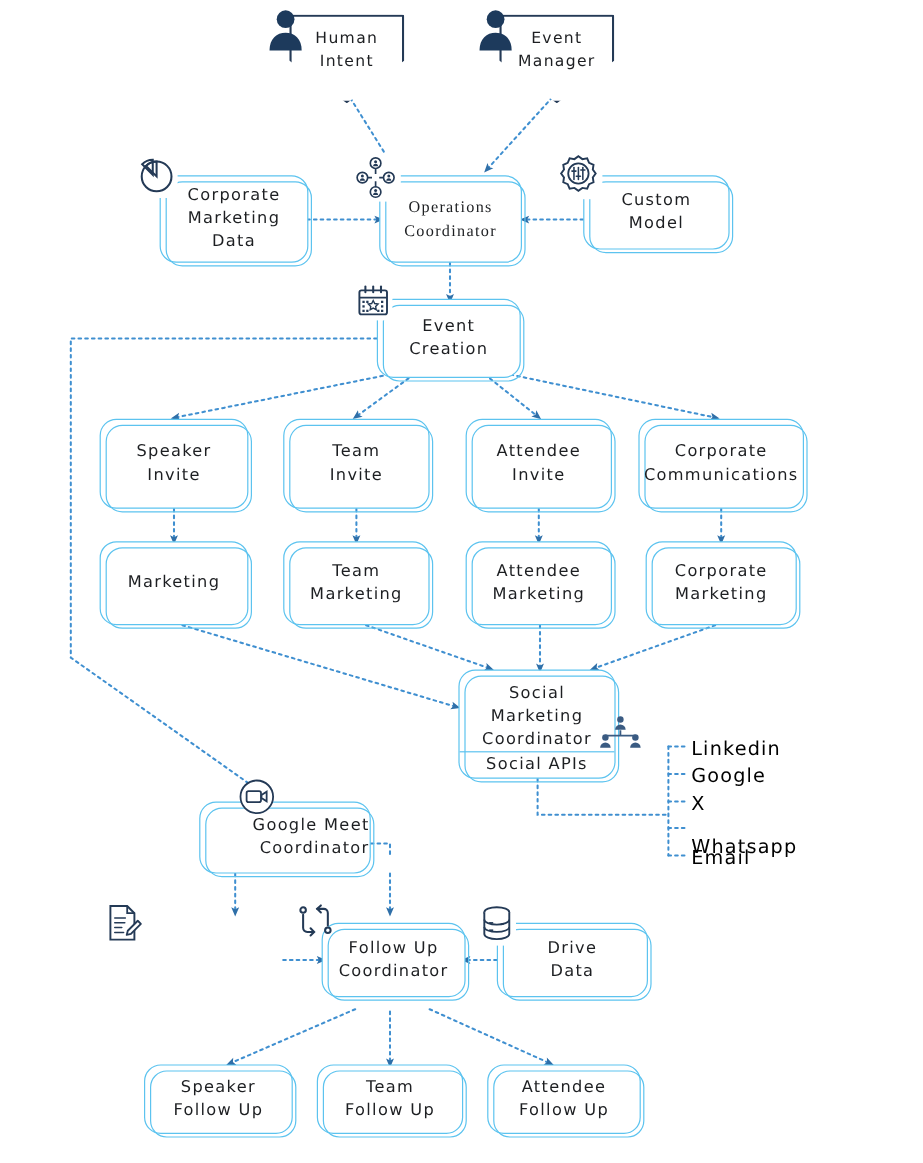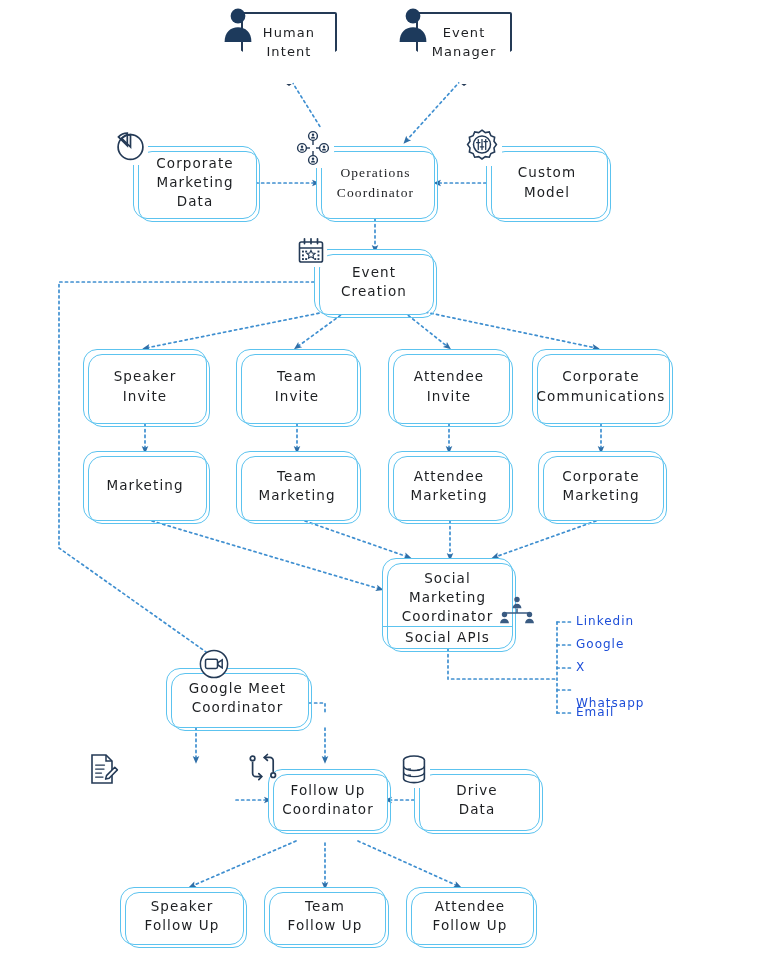--- a/index.html
+++ b/index.html
@@ -109,22 +109,22 @@
   .icn{
     position:absolute;
     z-index:6;
     line-height:0;
     background:#ffffff;
   }
 
   
   .leaf{
     position:absolute;
-    color:#1d4ed8;
-    font-size:12px;
+    color:#000000;
+    font-size:16px;
     letter-spacing:1.0px;
     white-space:nowrap;
     z-index:4;
   }
 </style>
 </head>
 <body>
 
 <div id="canvas">
 
@@ -251,21 +251,21 @@
         <circle cx="19" cy="30.7" r="1.25"></circle>
           <path d="M16.9,34.6a2.1,2.1 0 0 1 4.2,0z"></path>
         <circle cx="8" cy="18.7" r="1.25"></circle>
           <path d="M5.9,22.6a2.1,2.1 0 0 1 4.2,0z"></path>
         <circle cx="30" cy="18.7" r="1.25"></circle>
           <path d="M27.9,22.6a2.1,2.1 0 0 1 4.2,0z"></path>
       </g>
     </svg>
   </div>
 
-  <div class="node" style="left:486px;top:146px;width:122px;height:73px;">
+  <div class="node" style="left:486px;top:146px;width:122px;height:62px;">
     <span class="ln">Custom</span>
     <span class="ln">Model</span>
   </div>
   <div class="icn" style="left:462px;top:126px;">
     <svg width="40" height="40" viewBox="0 0 40 40">
       <path d="M20,4.2 L23.3,6.6 L27.3,6.0 L28.9,9.7 L32.6,11.3 L32.0,15.3 L34.4,18.6 L32.0,21.9 L32.6,25.9 L28.9,27.5 L27.3,31.2 L23.3,30.6 L20,33.0 L16.7,30.6 L12.7,31.2 L11.1,27.5 L7.4,25.9 L8.0,21.9 L5.6,18.6 L8.0,15.3 L7.4,11.3 L11.1,9.7 L12.7,6.0 L16.7,6.6 Z" fill="none" stroke="#243a56" stroke-width="1.6"></path>
       <circle cx="20" cy="18.6" r="8.5" fill="none" stroke="#243a56" stroke-width="1.5"></circle>
       <g stroke="#243a56" stroke-width="1.3" stroke-linecap="round">
         <line x1="16.3" y1="13.6" x2="16.3" y2="23.6"></line>
         <line x1="20" y1="13.6" x2="20" y2="23.6"></line>
@@ -363,21 +363,21 @@
       </g>
     </svg>
   </div>
 
   <div class="leaf" style="left:576px;top:614px;">Linkedin</div>
   <div class="leaf" style="left:576px;top:637px;">Google</div>
   <div class="leaf" style="left:576px;top:660px;">X</div>
   <div class="leaf" style="left:576px;top:696px;">Whatsapp</div>
   <div class="leaf" style="left:576px;top:705px;">Email</div>
 
-  <div class="node" style="left:166px;top:668px;width:143px;height:60px;">
+  <div class="node" style="left:166px;top:668px;width:143px;height:60px;align-items:flex-end;">
     <span class="ln">Google Meet</span>
     <span class="ln">Coordinator</span>
   </div>
   <div class="icn" style="left:196px;top:646px;background:transparent;">
     <svg width="36" height="36" viewBox="0 0 36 36">
       <circle cx="18" cy="18" r="13.6" fill="#ffffff" stroke="#243a56" stroke-width="1.5"></circle>
       <rect x="9.5" y="13.2" width="12" height="9.2" rx="1.6" fill="none" stroke="#243a56" stroke-width="1.5"></rect>
       <path d="M21.9,16.6 L26.2,13.8 L26.2,21.8 L21.9,19.0 Z" fill="none" stroke="#243a56" stroke-width="1.5"></path>
     </svg>
   </div>

